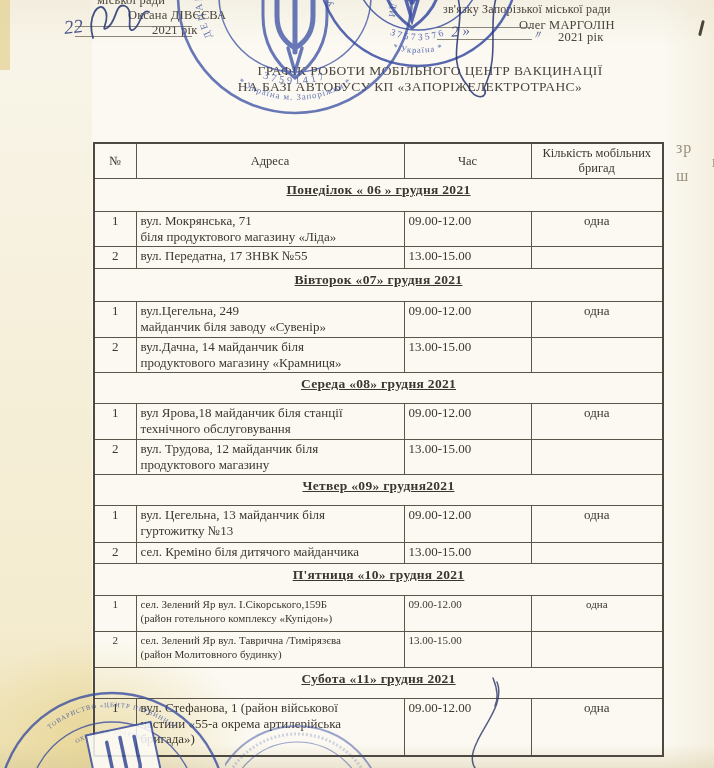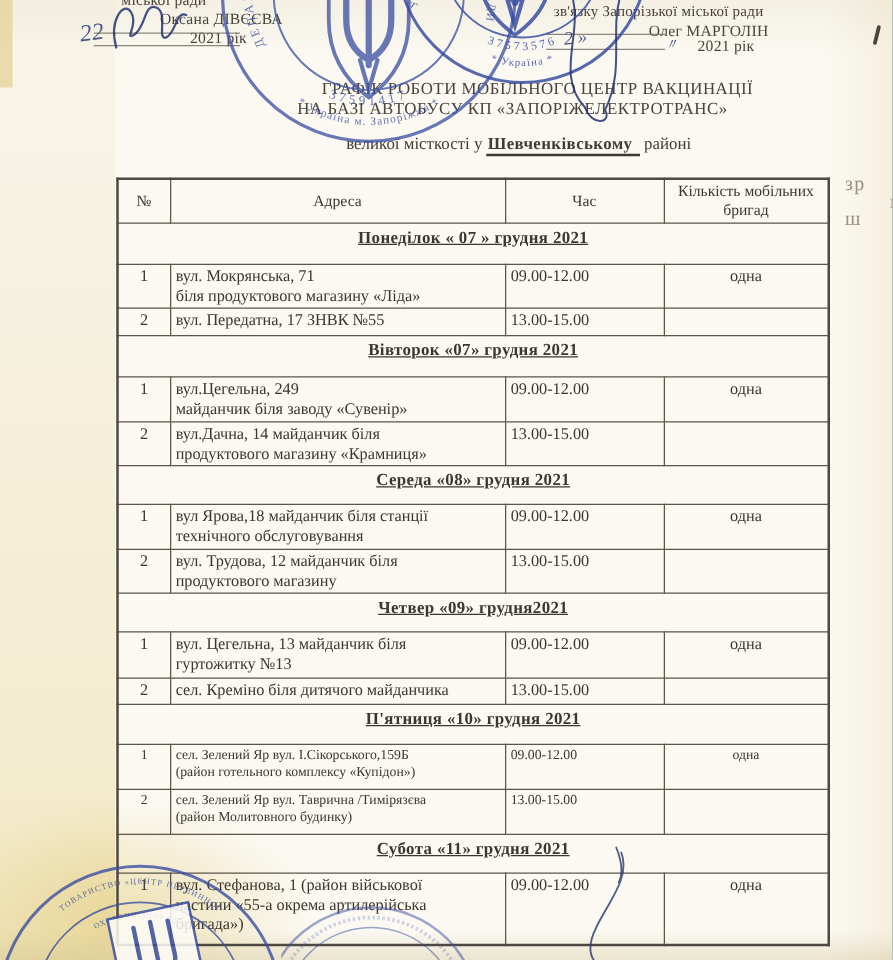--- a/index.html
+++ b/index.html
@@ -67,25 +67,20 @@
   <div class="ptxt" style="left:558px;top:30px;">2021 рік</div>
   <div class="formline" style="left:437px;top:27px;width:95px;"></div>
   <div class="formline" style="left:437px;top:39px;width:95px;"></div>
   <div class="hand" style="left:451px;top:23px;font-size:15px;transform:rotate(-5deg);">2 »</div>
   <div class="hand" style="left:531px;top:27px;font-size:12px;">〃</div>
 
   <div class="tick" style="left:700px;top:20px;"></div>
 
   <div class="title" style="left:145px;top:63px;width:570px;">ГРАФІК РОБОТИ МОБІЛЬНОГО ЦЕНТР ВАКЦИНАЦІЇ</div>
   <div class="title" style="left:145px;top:79px;width:530px;">НА БАЗІ АВТОБУСУ  КП «ЗАПОРІЖЕЛЕКТРОТРАНС»</div>
-  <div class="subtitle" style="left:145px;top:107px;width:540px;">
-    <span>великої місткості у</span>
-    <b>Шевченківському</b>
-    <span>районі</span>
-  </div>
 
   <div class="frag" style="left:676px;top:139px;">зр</div>
   <div class="frag" style="left:712px;top:153px;">пя</div>
   <div class="frag" style="left:676px;top:167px;">ш</div>
 
   <table class="sched">
     <colgroup>
         <col style="width:42px">
         <col style="width:268px">
         <col style="width:127px">
@@ -94,21 +89,21 @@
     <tbody>
         <tr class="hdr" style="height:32px">
       <td>№</td>
       <td>Адреса</td>
       <td>Час</td>
       <td>Кількість мобільних
 бригад</td>
     </tr>
 
     <tr class="day" style="height:33px">
-          <td colspan="4"><span>Понеділок «  07  » грудня 2021</span></td>
+          <td colspan="4"><span>Понеділок «  06  » грудня 2021</span></td>
         </tr>
     <tr style="height:33px">
       <td class="c-num">1</td>
       <td class="c-addr">вул. Мокрянська, 71
 біля продуктового магазину «Ліда»</td>
       <td class="c-time">09.00-12.00</td>
       <td class="c-brig">одна</td>
     </tr>
     <tr style="height:22px">
       <td class="c-num">2</td>

